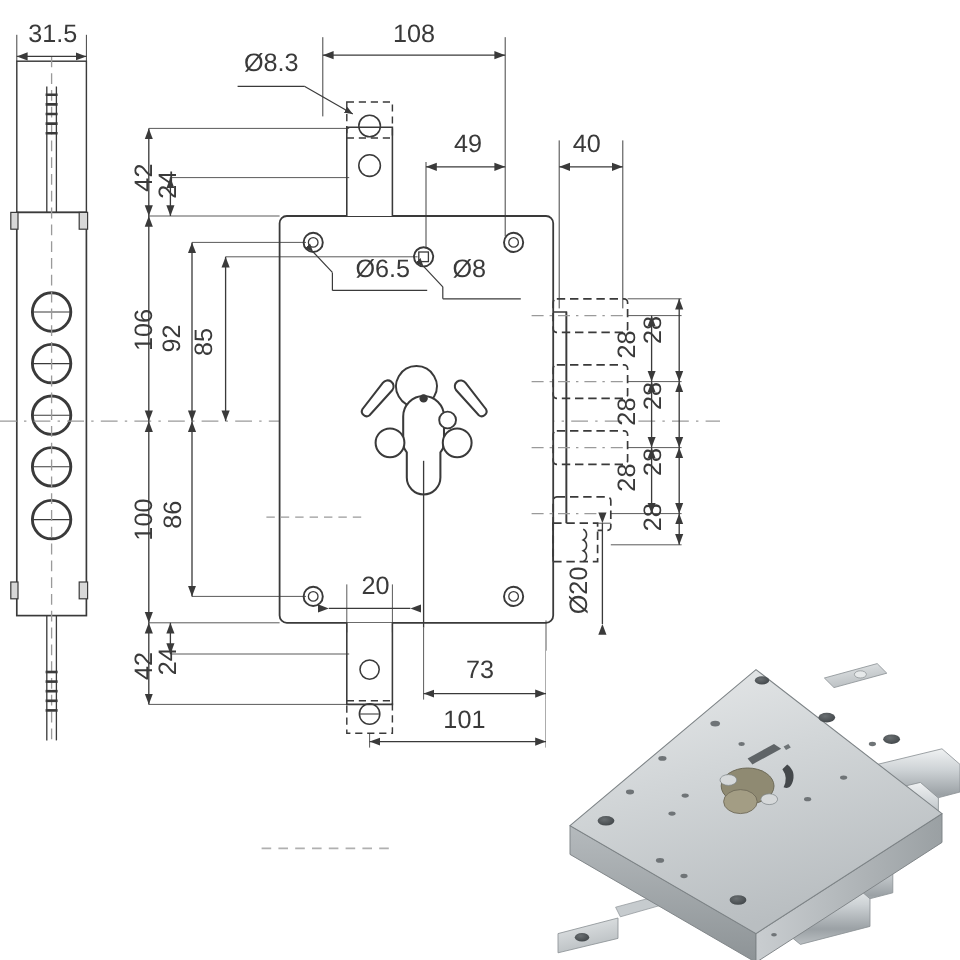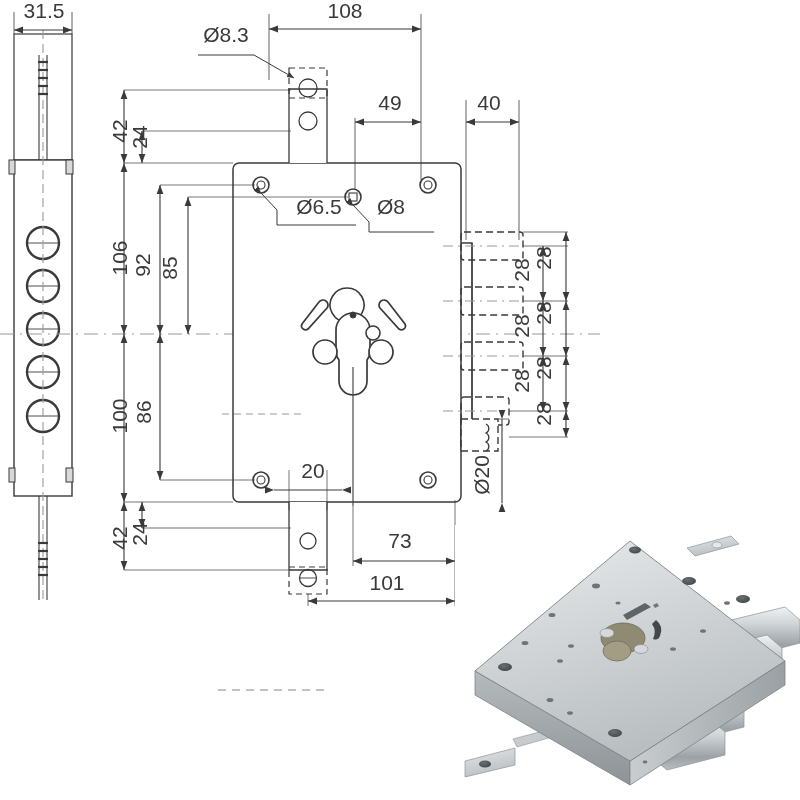--- a/index.html
+++ b/index.html
@@ -12,20 +12,21 @@
     width: 800px;
     height: 800px;
     overflow: hidden;
     font-family: "Liberation Sans", sans-serif;
   }
   #sheet {
     position: relative;
     width: 800px;
     height: 636px;
     background: #ffffff;
+    margin-top: 17px;
   }
   #drawing-svg {
     position: absolute;
     left: 0;
     top: 0;
     width: 800px;
     height: 800px;
   }
   .dim-text {
     font-family: "Liberation Sans", sans-serif;

